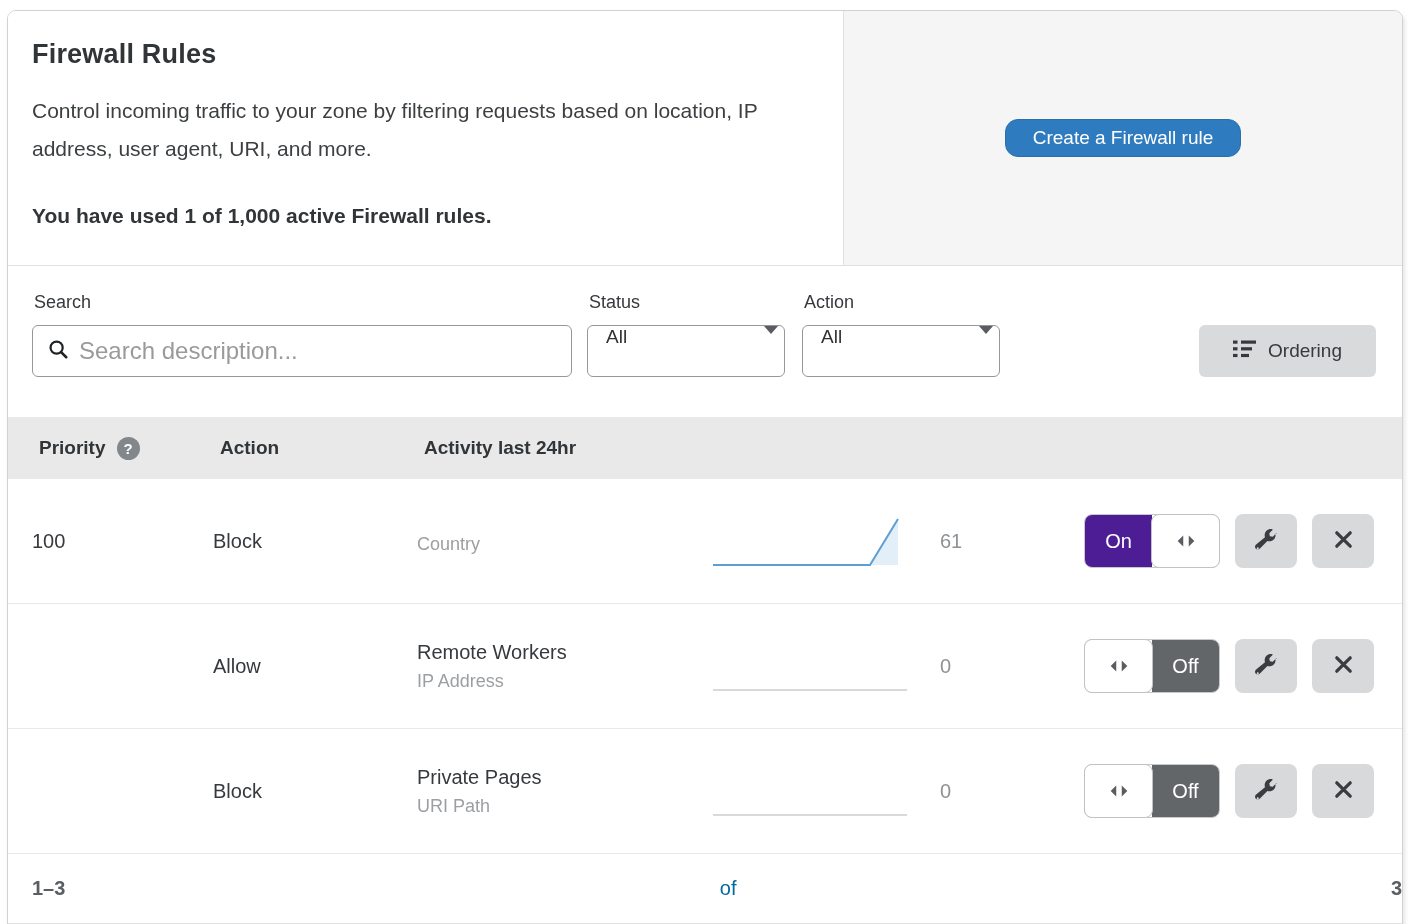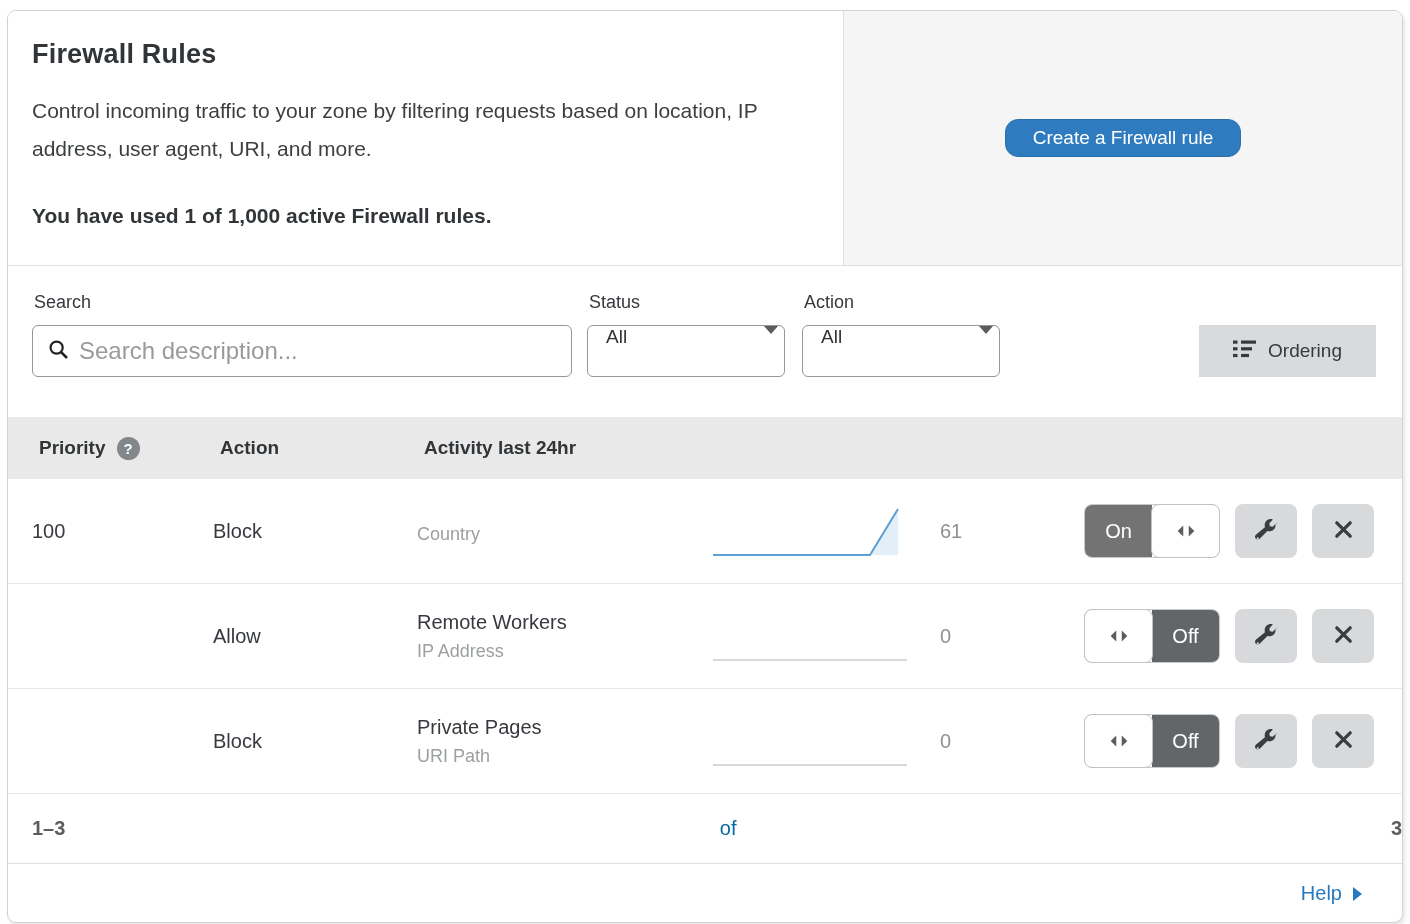--- a/index.html
+++ b/index.html
@@ -38,52 +38,52 @@
   }
   .search-box input::placeholder { color: #9a9a9a; }
   .select-box {
     width: 198px; height: 52px; border: 1px solid #979797; border-radius: 6px; background: #fff;
     display: flex; align-items: flex-start; justify-content: space-between; padding: 0 6px 0 18px;
     font-size: 19px; color: #2f3235; cursor: pointer; gap: 48px;
   }
   .dd-arrow { width: 0; height: 0; border-left: 7px solid transparent; border-right: 7px solid transparent; border-top: 8px solid #595d61; }
   .gap-15 { width: 15px; } .gap-17 { width: 17px; }
   .ordering-btn {
-    margin-left: auto; height: 52px; width: 177px; background: #d9dadb; border: none; border-radius: 0;
+    margin-left: auto; height: 52px; width: 177px; background: #d9dadb; border: none; border-radius: 6px;
     display: flex; align-items: center; justify-content: center; gap: 12px;
     font-family: inherit; font-size: 19px; color: #36393d; cursor: pointer;
   }
 
   
   .table-header { display: flex; align-items: center; height: 62px; background: #e9e9e9; font-size: 19px; font-weight: bold; color: #313538; padding-left: 7px; }
   .col-priority { flex: 0 0 205px; padding-left: 24px; }
   .col-action   { flex: 0 0 204px; }
   .col-desc     { flex: 0 0 293px; }
   .col-activity { flex: 1; display: flex; align-items: center; }
   .col-controls { flex: 0 0 318px; display: flex; align-items: center; justify-content: flex-end; padding-right: 28px; gap: 15px; }
   .th-priority { display: flex; align-items: center; gap: 11px; }
   .help-badge {
     width: 23px; height: 23px; border-radius: 50%; background: #82878c; color: #fff;
     font-size: 15px; font-weight: bold; display: inline-flex; align-items: center; justify-content: center; cursor: pointer;
   }
-  .table-row { display: flex; align-items: center; height: 105px; border-bottom: 1px solid #e8e8e8; background: #fff; }
+  .table-row { display: flex; align-items: center; height: 125px; border-bottom: 1px solid #e8e8e8; background: #fff; }
   .cell-text { font-size: 20px; color: #36393d; }
   .desc-title { font-size: 20px; color: #36393d; }
   .desc-sub { font-size: 18px; color: #9c9fa2; margin-top: 7px; }
   .sparkline { width: 200px; height: 58px; display: inline-block; }
   .sparkline svg { width: 200px; height: 58px; display: block; }
   .activity-count { font-size: 20px; color: #8f9295; margin-left: 30px; }
 
   
   .toggle {
     display: flex; width: 136px; height: 54px; border: 1px solid #c9c9c9; border-radius: 8px;
     overflow: visible; background: #fff; cursor: pointer;
   }
   .seg { display: flex; align-items: center; justify-content: center; }
-  .toggle-on  { flex: 1; background: #737373; color: #fff; font-size: 20px; border-radius: 7px 0 0 7px; }
+  .toggle-on  { flex: 1; background: #4c1d95; color: #fff; font-size: 20px; border-radius: 7px 0 0 7px; }
   .toggle-off { flex: 1; background: #636669; color: #fff; font-size: 20px; border-radius: 0 7px 7px 0; }
   .toggle-handle { flex: 0 0 69px; background: #fff; border: 1px solid #c2c2c2; border-radius: 8px; margin: -1px; z-index: 1; }
 
   .icon-btn {
     width: 62px; height: 54px; background: #d8d9da; border: none; border-radius: 8px;
     display: flex; align-items: center; justify-content: center; cursor: pointer;
   }
 
   
   .pagination-row { height: 70px; display: flex; align-items: center; padding-left: 24px; border-bottom: 1px solid #e0e0e0; font-size: 20px; justify-content: space-between; }

